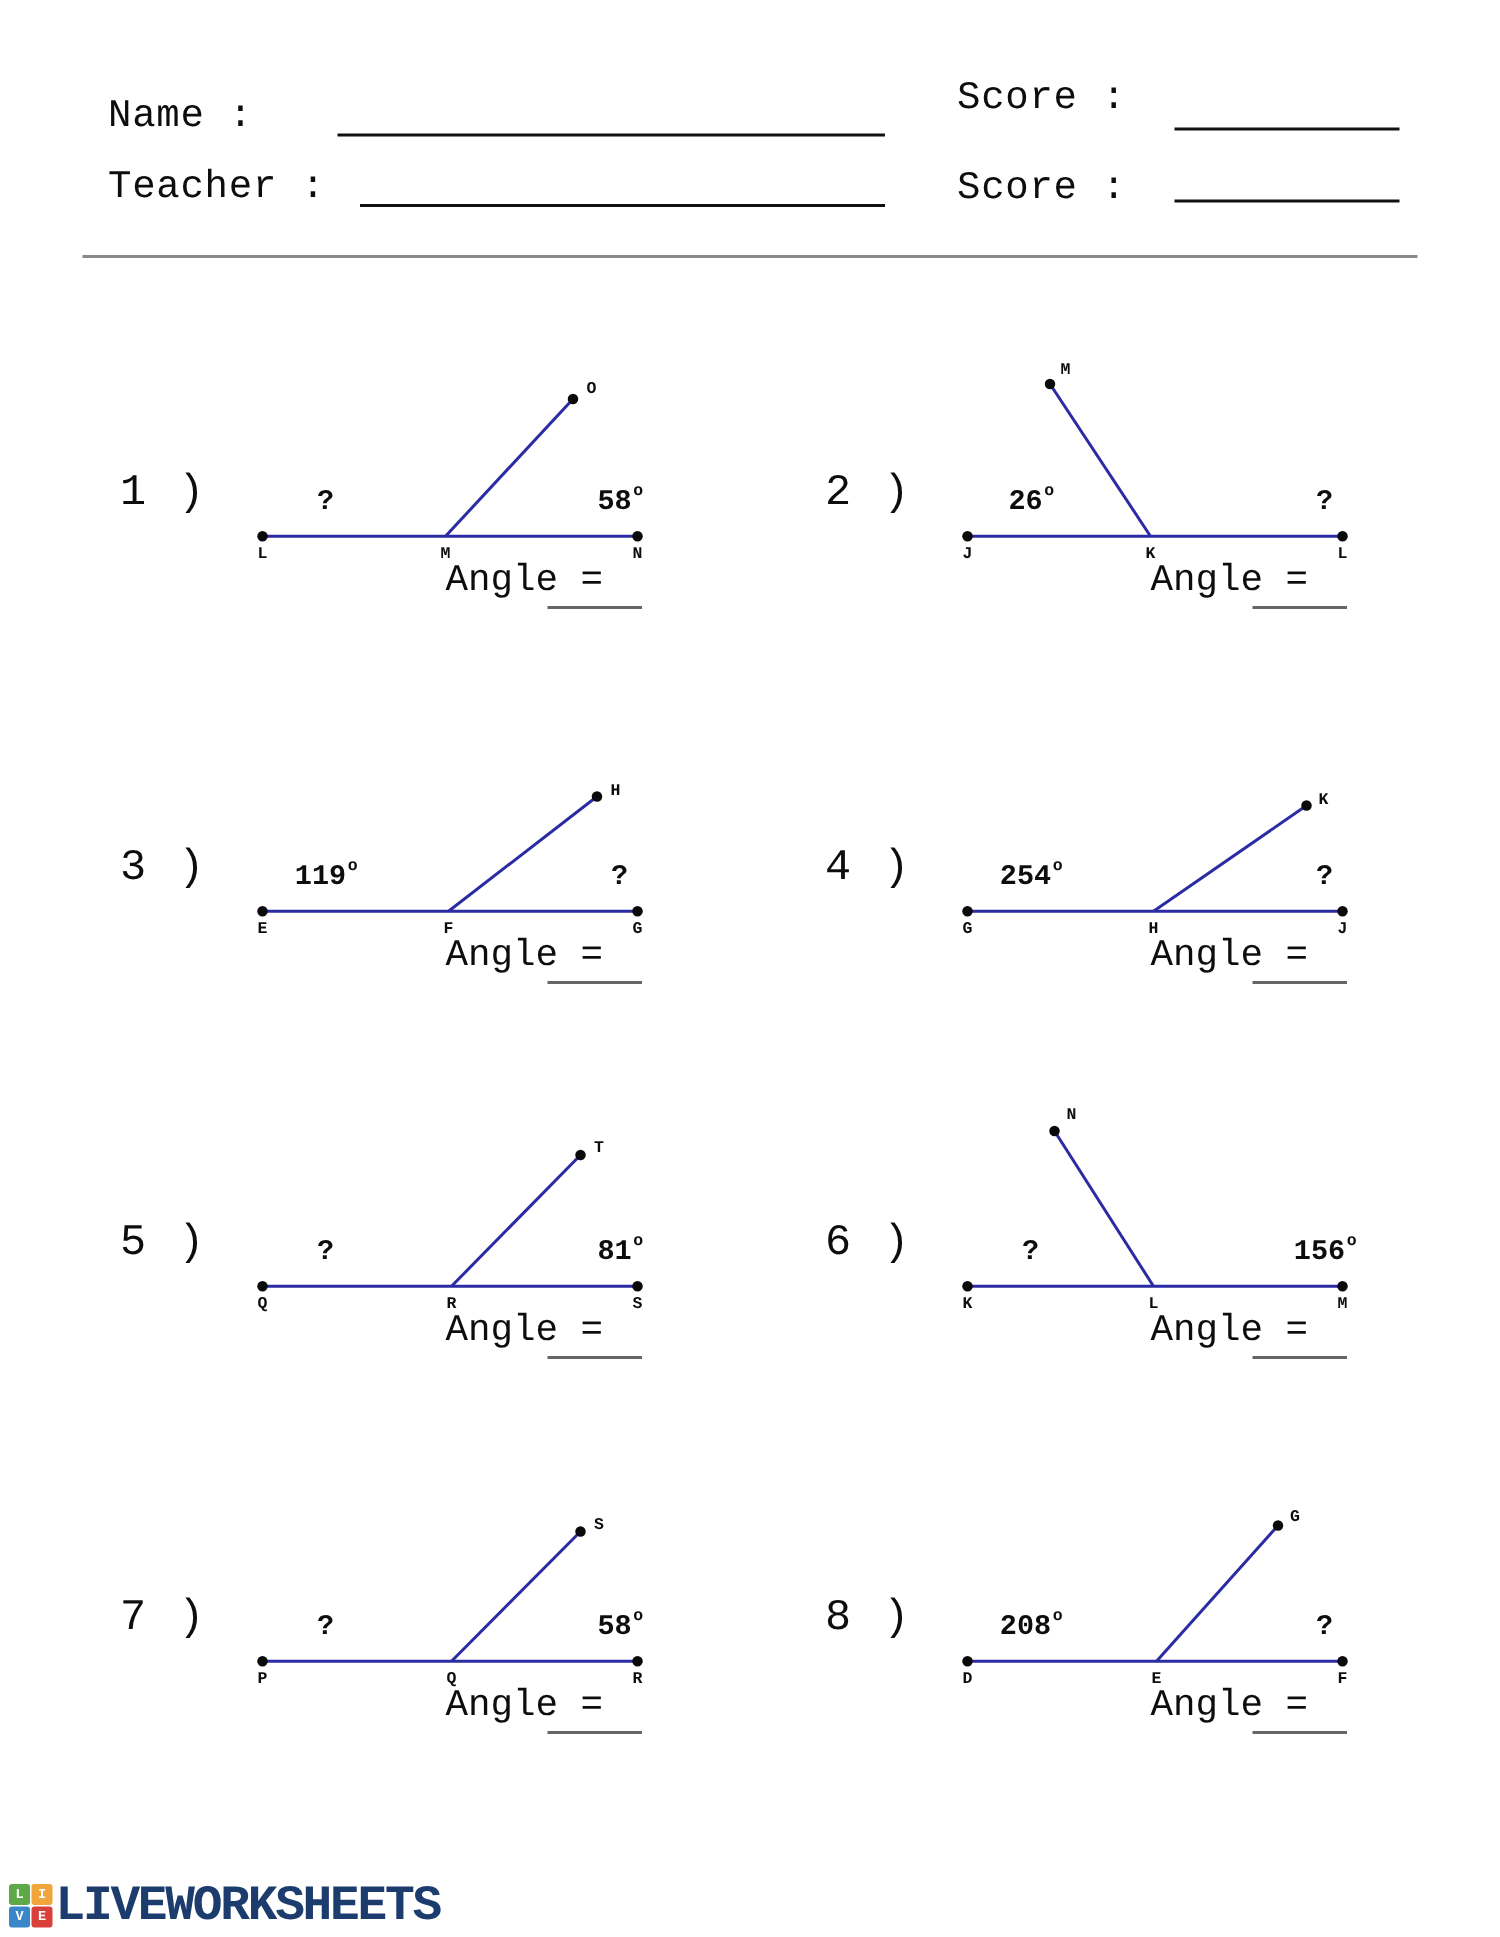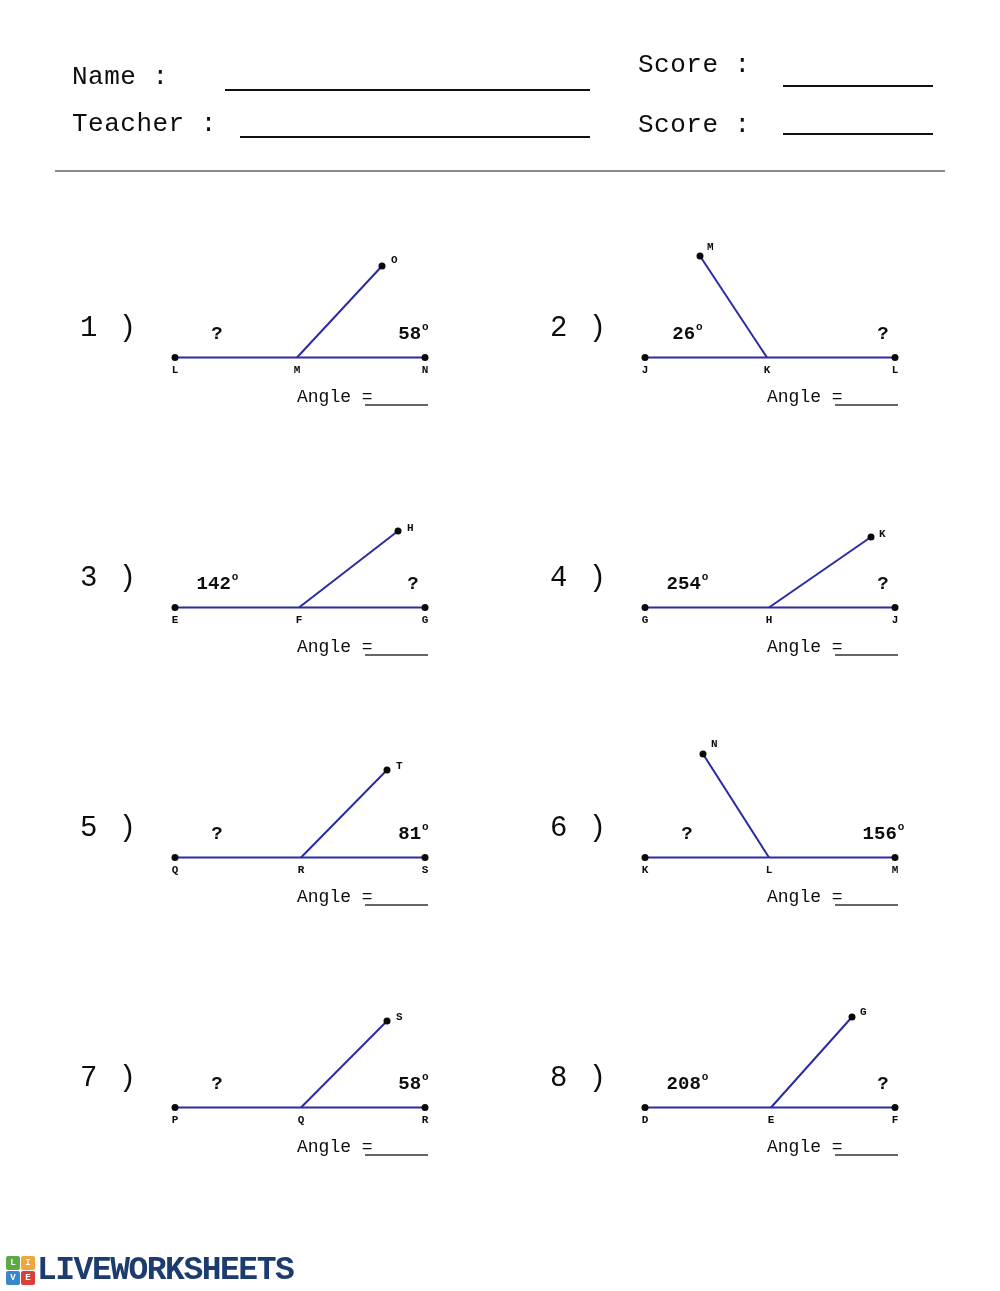--- a/index.html
+++ b/index.html
@@ -26,21 +26,21 @@
   .angR{left:322px;width:62px;}
   .ang sup{font-size:11px;position:relative;top:-2px;left:1px;}
   .diagram{position:absolute;left:0;top:0;}
   .diagram line{stroke:var(--line-color);stroke-width:2;}
   .diagram circle{fill:var(--dot-color);}
   .pt{position:absolute;font-size:11px;font-weight:bold;width:16px;text-align:center;}
   .pt-left{left:107px;top:134px;}
   .pt-mid{top:134px;}
   .pt-right{left:357px;top:134px;}
   .pt-tip{width:14px;text-align:left;}
-  .aeq{position:absolute;left:237px;top:157px;font-size:18px;}
+  .aeq{position:absolute;left:237px;top:142px;font-size:25px;}
   .ablank{position:absolute;left:305px;top:160px;width:63px;height:14px;border-bottom:2px solid #666;}
   
   .logo{position:absolute;left:6px;top:1256px;width:30px;height:30px;
         display:grid;grid-template-columns:14px 14px;grid-template-rows:14px 14px;gap:1px;}
   .tile{border-radius:2px;display:flex;align-items:center;justify-content:center;
         color:#fff;font-size:9px;font-weight:bold;line-height:1;}
   .brand{position:absolute;left:37px;top:1252px;font-size:33px;font-weight:800;
          letter-spacing:-1.5px;color:var(--brand-color);}
 </style>
 </head>
@@ -96,21 +96,21 @@
       <span class="pt pt-left">J</span>
       <span class="pt pt-mid" style="left: 229px;">K</span>
       <span class="pt pt-right">L</span>
       <span class="pt pt-tip" style="left: 177px; top: 11px;">M</span>
       <span class="aeq">Angle =</span>
       <span class="ablank"></span>
     </div>
 
     <div class="panel" style="left: 60px; top: 480px;">
       <span class="pnum">3 )</span>
-      <span class="ang angL"><span class="val">142</span><sup>o</sup></span>
+      <span class="ang angL"><span class="val">119</span><sup>o</sup></span>
       <span class="ang angR"><span class="val">?</span><sup></sup></span>
       <svg class="diagram" width="460" height="212">
         <line class="base" x1="115" y1="127.5" x2="365" y2="127.5"></line>
         <line class="ray" x1="239" y1="127.5" x2="338" y2="51"></line>
         <circle class="dot-l" cx="115" cy="127.5" r="3.5"></circle>
         <circle class="dot-r" cx="365" cy="127.5" r="3.5"></circle>
         <circle class="dot-tip" cx="338" cy="51" r="3.5"></circle>
       </svg>
       <span class="pt pt-left">E</span>
       <span class="pt pt-mid" style="left: 231px;">F</span>

